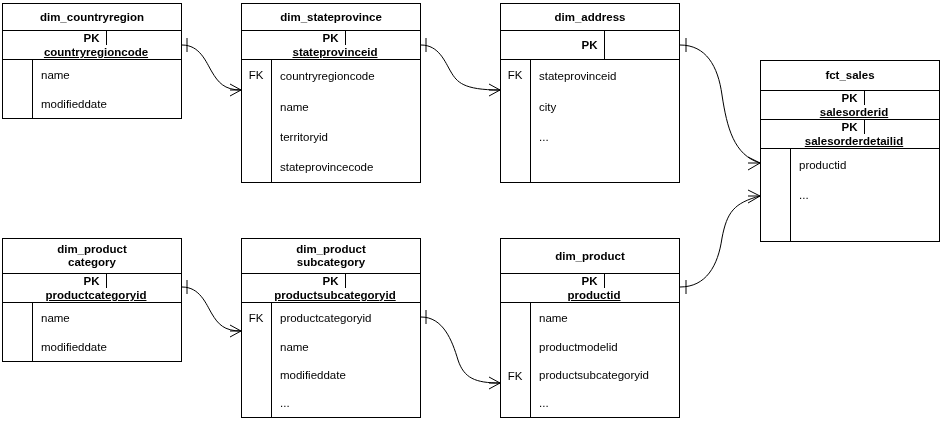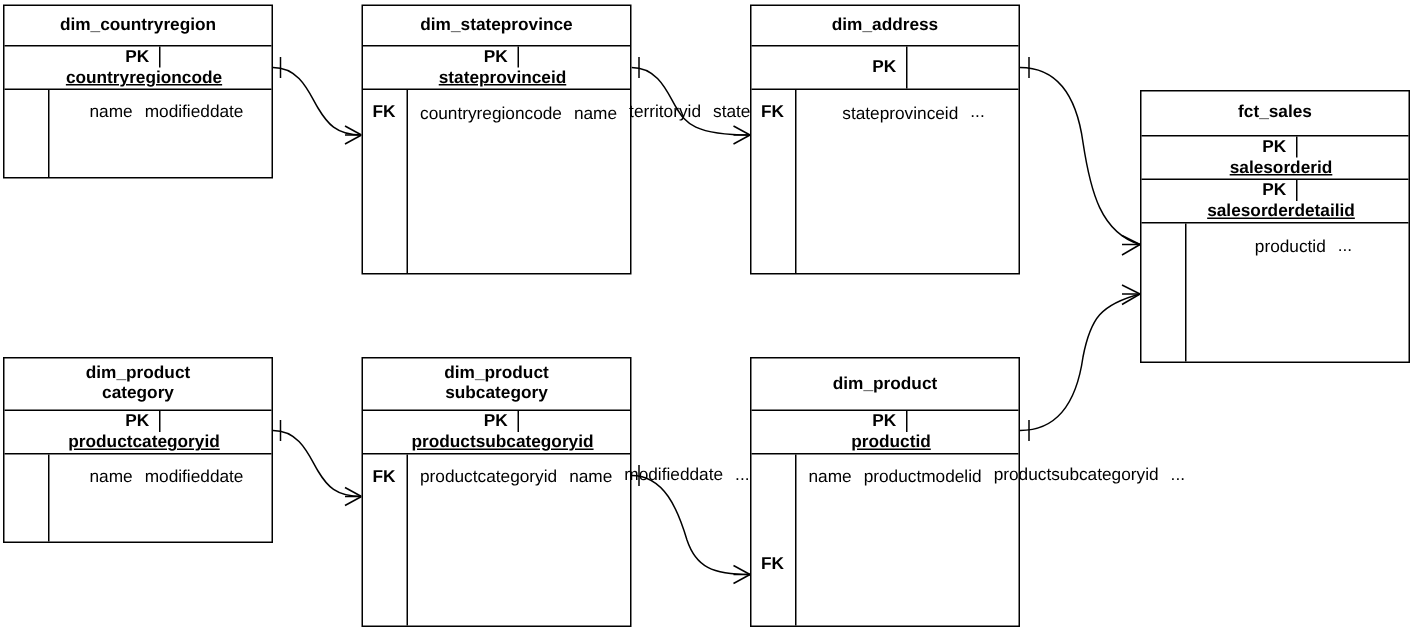--- a/index.html
+++ b/index.html
@@ -81,27 +81,27 @@
     width: 30px;
     min-width: 30px;
     border-right: 1px solid #000000;
     position: relative;
   }
   .gutter .fk {
     position: absolute;
     left: 0;
     right: 1px;
     text-align: center;
-    font-weight: bold;
+    font-weight: normal;
     font-size: 11.5px;
   }
   .attrlist {
     flex: 1 1 auto;
     display: flex;
-    justify-content: center;
+    flex-direction: column;
   }
   .attrlist .arow {
     box-sizing: border-box;
     display: flex;
     align-items: center;
     padding-left: 8px;
     font-size: 11.5px;
     color: #000000;
   }
   #links {
@@ -216,20 +216,21 @@
     <div class="ent-title" style="height:27px;">dim_address</div>
     <div class="row pk" style="height:29px;">
       <div class="keycell">PK</div>
     </div>
     <div class="attrblock" style="height:122px;">
       <div class="gutter">
         <span class="fk" style="top:9px;">FK</span>
       </div>
       <div class="attrlist">
         <div class="arow" style="height:31px;">stateprovinceid</div>
+        <div class="arow" style="height:31px;">city</div>
         <div class="arow" style="height:30px;">...</div>
       </div>
     </div>
   </div>
 
   <div class="entity" style="left:760px; top:60px; width:180px; height:182px;">
     <div class="ent-title" style="height:30px;">fct_sales</div>
     <div class="row pk" style="height:29px;">
       <div class="keycell">PK</div>
       <div class="attrcell">

